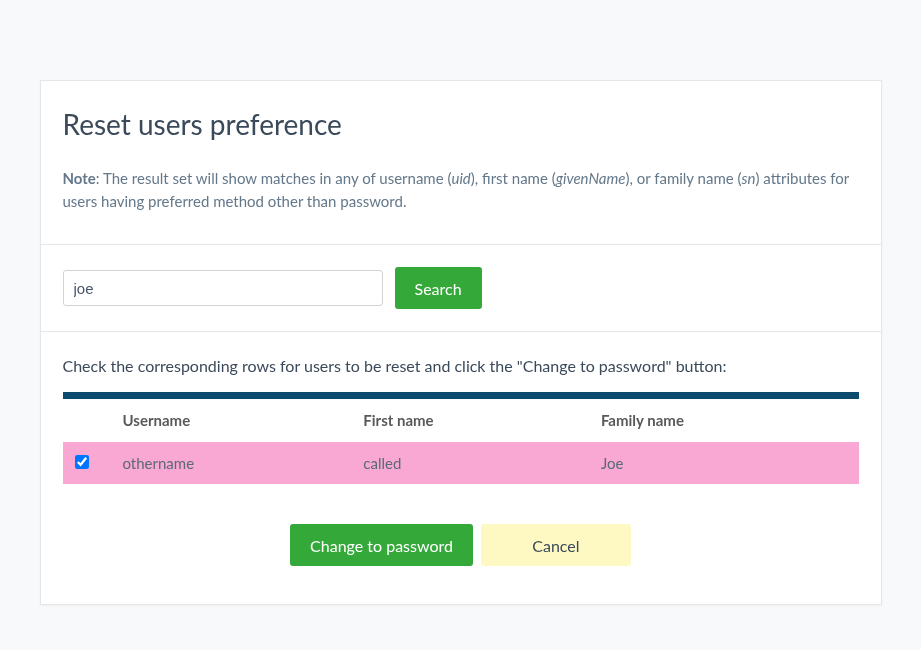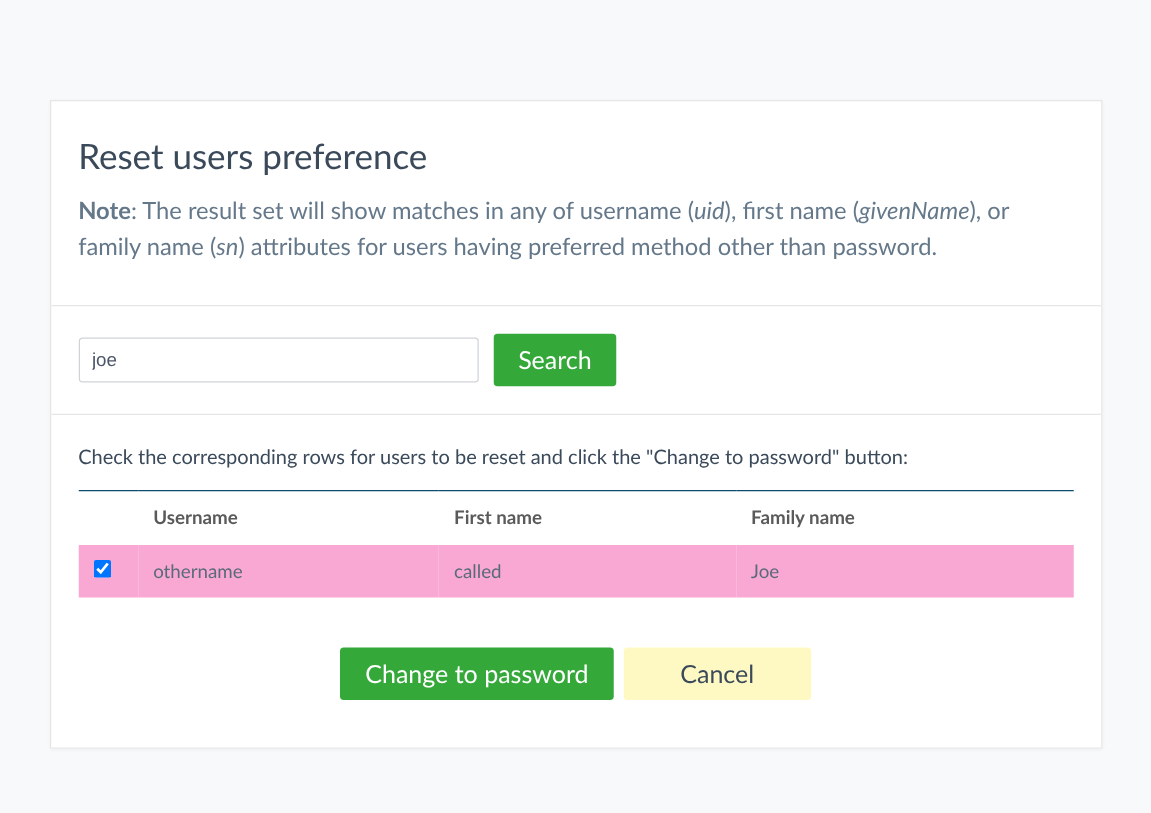--- a/index.html
+++ b/index.html
@@ -24,30 +24,30 @@
       border: 1px solid #e6e6e6;
       box-shadow: 0 1px 3px rgba(0,0,0,0.04);
     }
     .card-header {
       padding: 22px 22px 8px 22px;
     }
     h1.page-title {
       font-size: 28px;
       font-weight: 400;
       color: #3b4a5a;
-      margin-bottom: 10px;
+      margin-bottom: 22px;
     }
     .description {
       color: #64788a;
       font-size: 16px;
       margin-bottom: 20px;
     }
     .note {
       color: #64788a;
-      font-size: 19px;
+      font-size: 15px;
       margin-bottom: 24px;
     }
     .note .note-label {
       font-weight: 700;
     }
     .note .attr {
       font-style: italic;
     }
     .search-section {
       border-top: 1px solid #e6e6e6;
@@ -65,21 +65,21 @@
       font-size: 15px;
       color: #4a5568;
       outline: none;
     }
     .btn {
       display: inline-block;
       height: 42px;
       padding: 0 20px;
       border: none;
       border-radius: 3px;
-      font-size: 20px;
+      font-size: 16px;
       cursor: pointer;
       font-family: inherit;
     }
     .btn-primary {
       background: #35a83a;
       color: #fff;
     }
     .btn-secondary {
       background: #fef9c3;
       color: #3b4a5a;
@@ -96,21 +96,21 @@
     table.users-table {
       width: 100%;
       border-collapse: collapse;
       font-size: 15px;
     }
     table.users-table thead th {
       text-align: left;
       font-weight: 700;
       color: #5a5a5a;
       padding: 10px 12px;
-      border-top: 1px solid #0c4a6e;
+      border-top: 7px solid #0c4a6e;
       background: #fff;
     }
     table.users-table tbody td {
       padding: 10px 12px;
       background: #f9a8d4;
       color: #5a6a78;
     }
     table.users-table th.col-check,
     table.users-table td.col-check {
       width: 48px;

